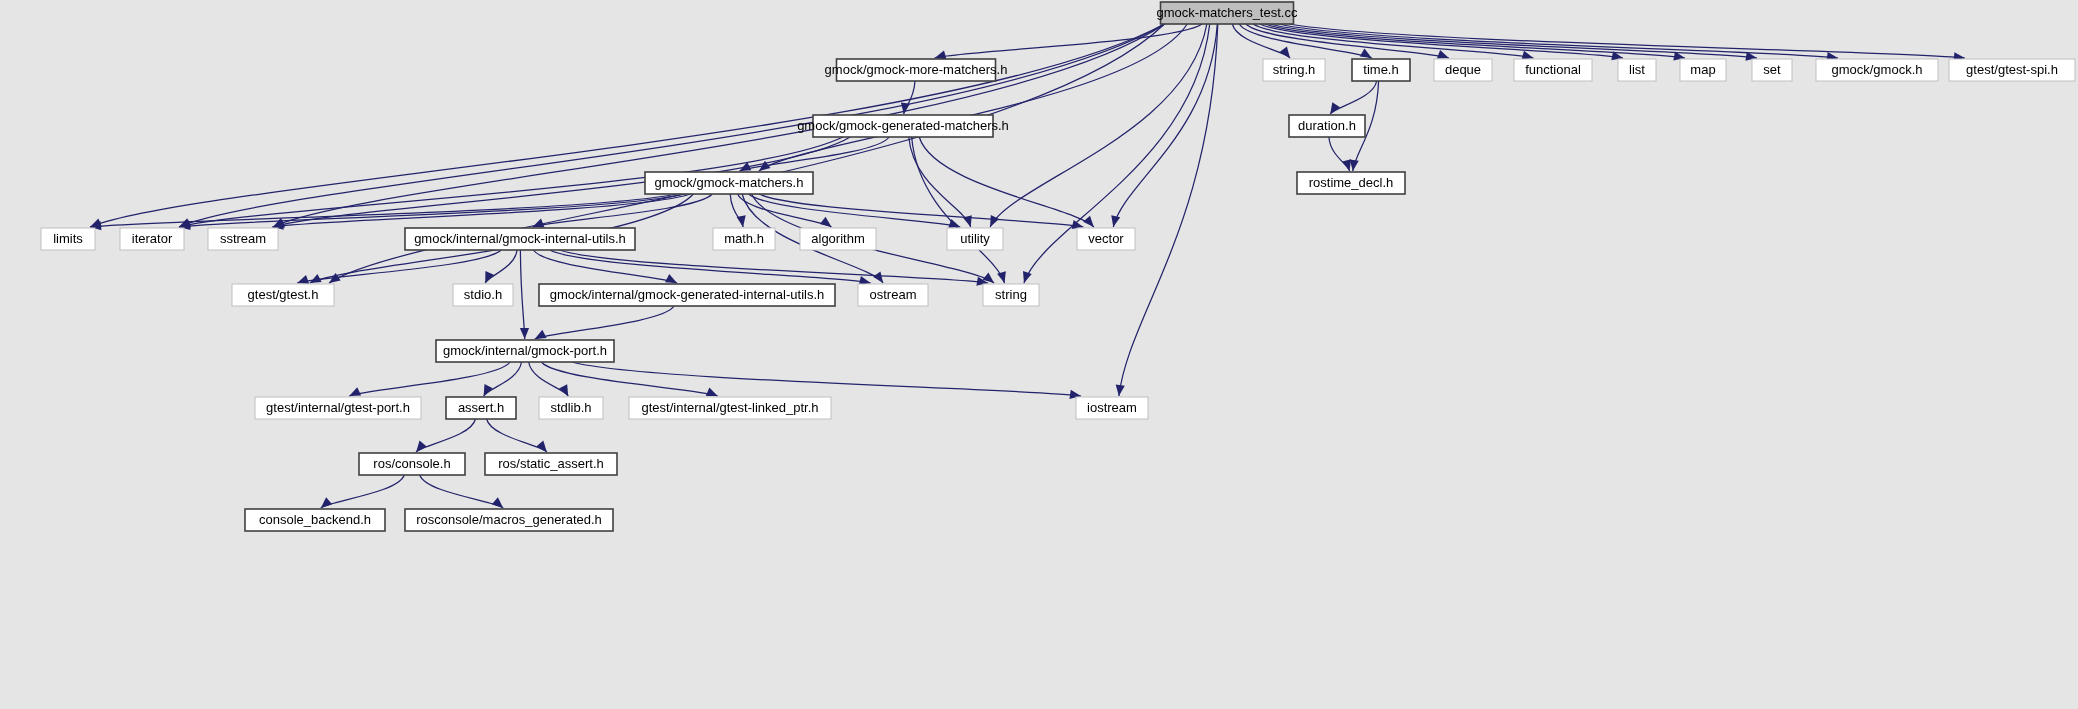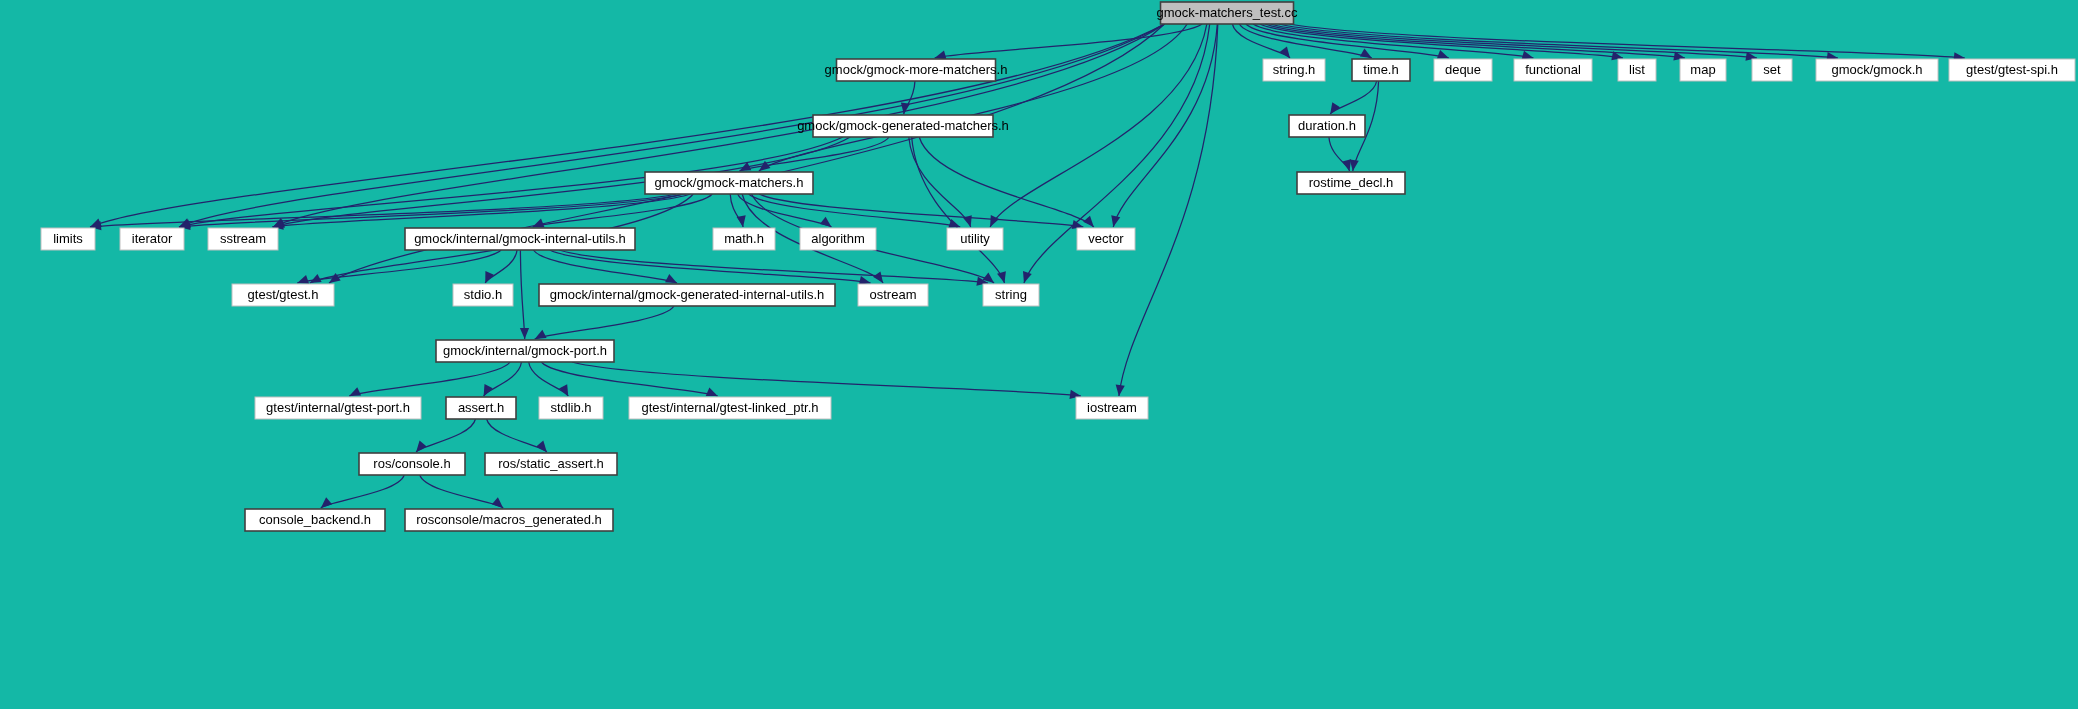--- a/index.html
+++ b/index.html
@@ -1,17 +1,17 @@
 <!DOCTYPE html>
 <html><head>
 <meta charset="utf-8">
 <style>
   html,body{margin:0;padding:0;background:#ffffff;}
   body{font-family:"Liberation Sans", sans-serif;}
-  #graph-root{position:relative;width:2078px;height:709px;background:#14b8a6;overflow:hidden;}
+  #graph-root{position:relative;width:2078px;height:709px;background:#e5e5e5;overflow:hidden;}
   #graph-svg{position:absolute;left:0;top:0;width:2078px;height:709px;display:block;}
   .node-rect{fill:#ffffff;stroke:#c0c0c0;stroke-width:1;}
   .node-rect.thick{stroke:#404040;stroke-width:1.6;}
   .node-rect.root{fill:#bfbfbf;stroke:#404040;stroke-width:1.6;}
   .node-label{font-family:"Liberation Sans", sans-serif;font-size:13px;fill:#000000;
                text-anchor:middle;dominant-baseline:middle;white-space:pre;}
   .edge{fill:none;stroke:#23236b;stroke-width:1.25;}
   .arrow-head{fill:#23236b;stroke:none;}
   .node-g{cursor:pointer;}
 </style>

